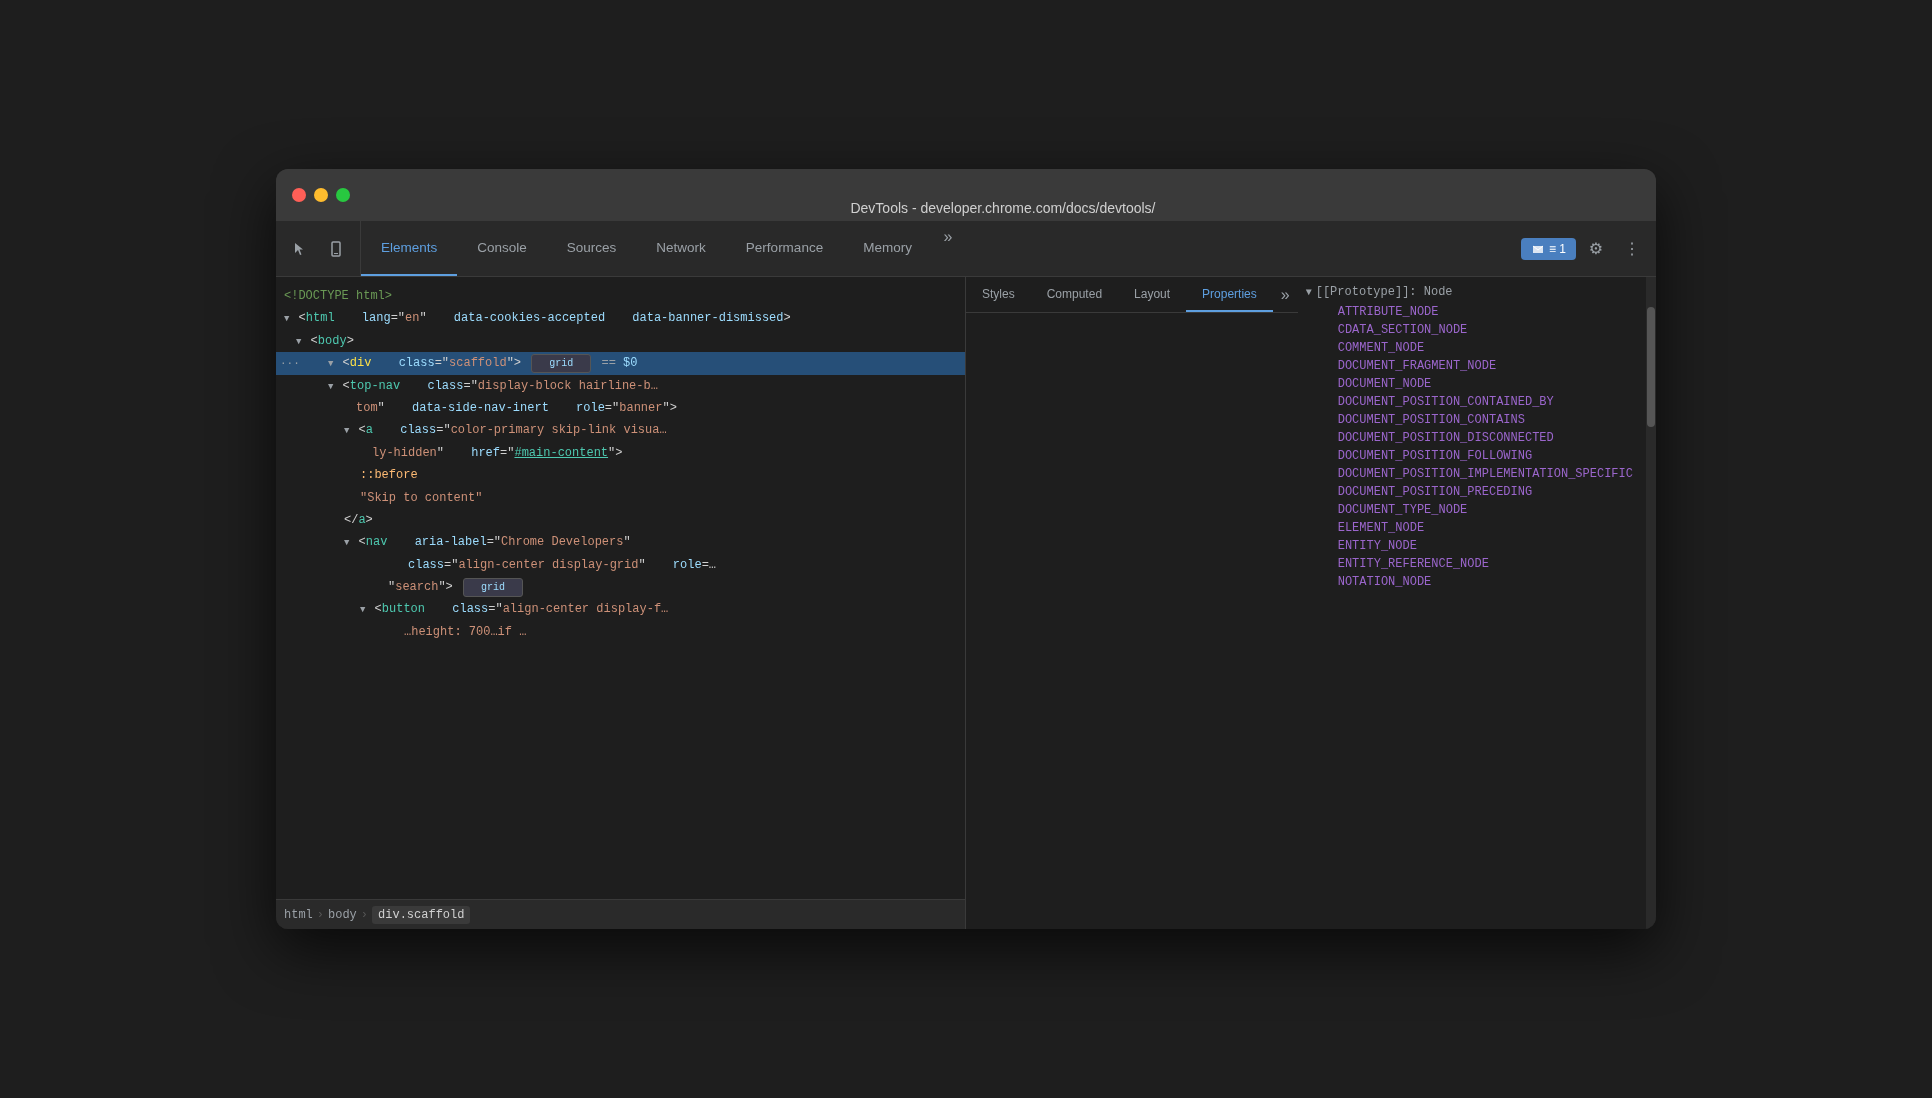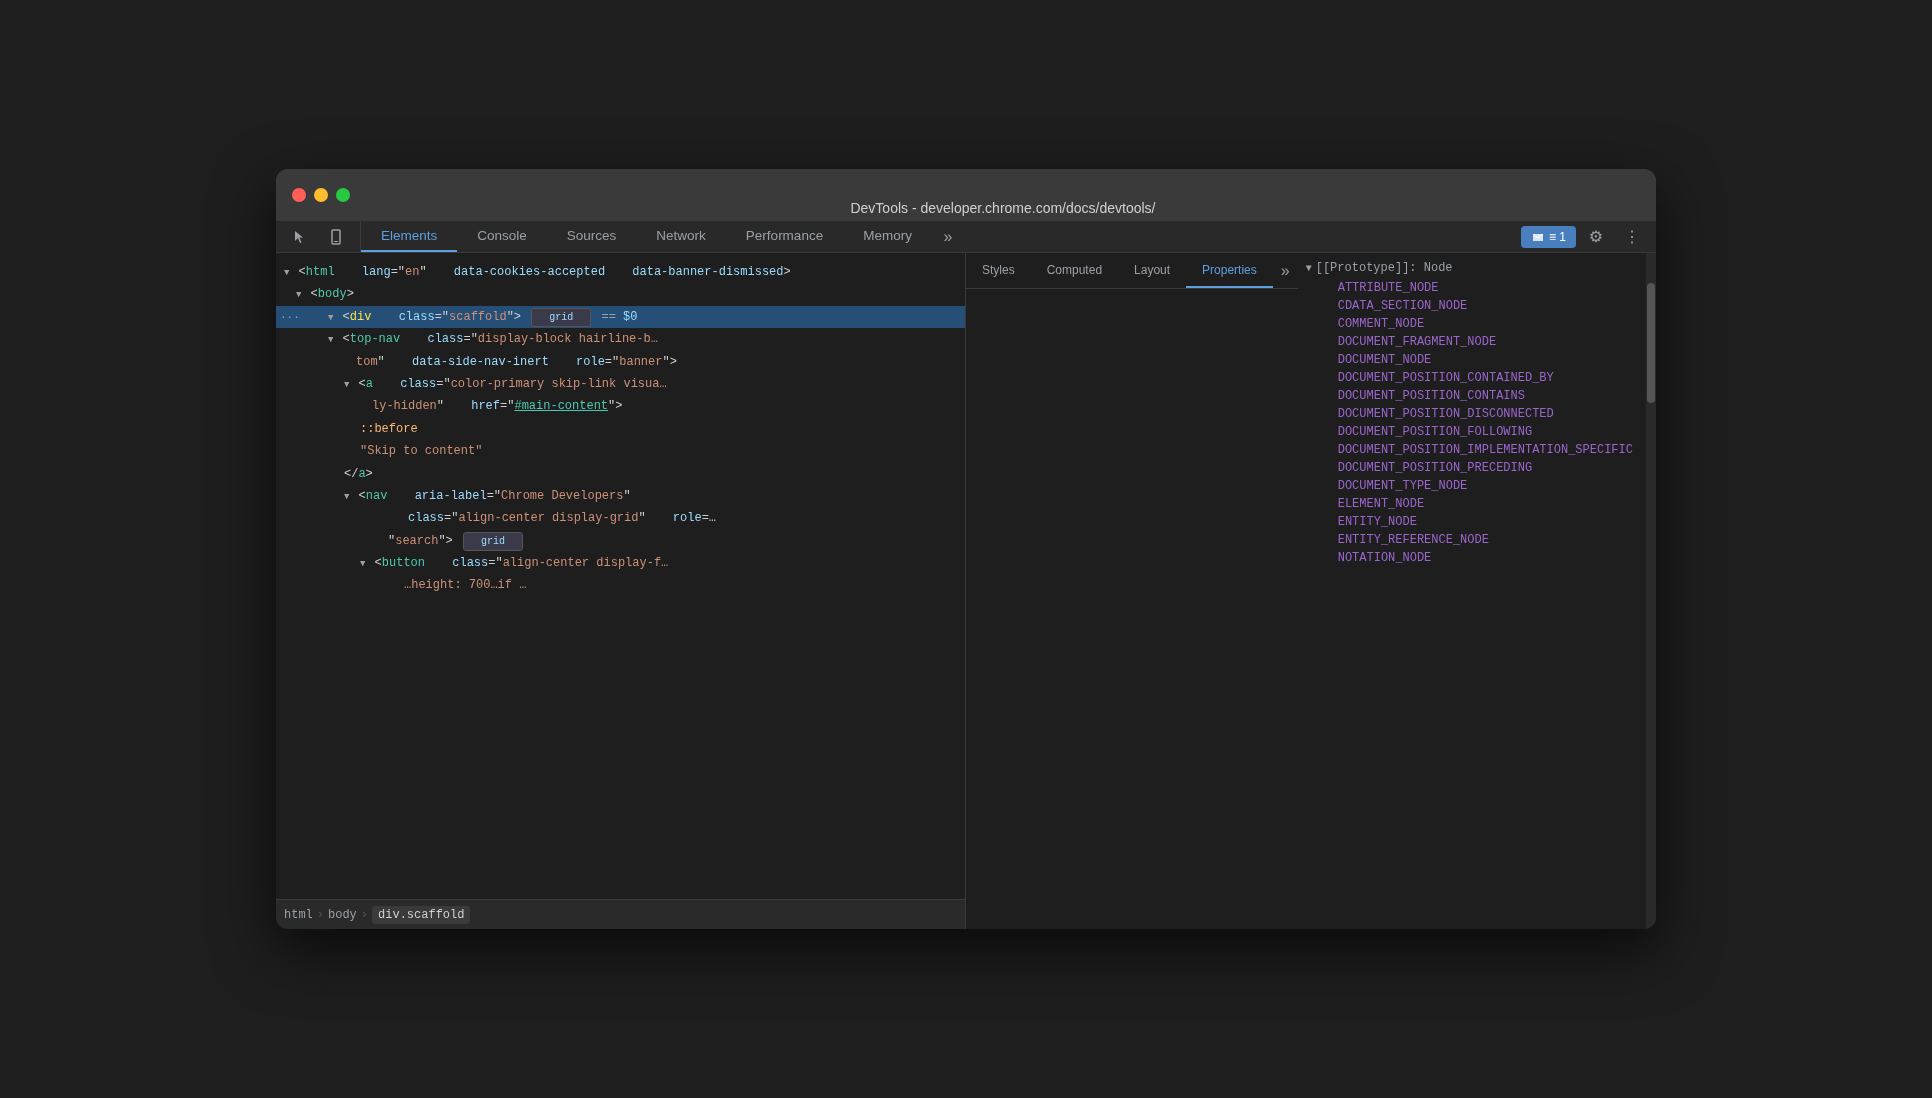--- a/index.html
+++ b/index.html
@@ -46,21 +46,21 @@
     .titlebar-title {
       flex: 1;
       text-align: center;
       color: #d0d0d0;
       font-size: 14px;
       font-weight: 400;
       margin-top: 26px;
     }
     
     .tabbar {
-      height: 32px;
+      height: 56px;
       background: #292929;
       display: flex;
       align-items: stretch;
       border-bottom: 1px solid #3a3a3a;
       flex-shrink: 0;
     }
     .tabbar-left {
       display: flex;
       align-items: center;
       padding: 0 8px;
@@ -385,20 +385,23 @@
       <div class="settings-btn">⚙</div>
       <div class="dots-btn">⋮</div>
     </div>
   </div>
 
   <div class="main">
 
     <div class="left-panel">
       <div class="dom-content">
 
+        <div class="dom-line">
+          <span class="comment">&lt;!DOCTYPE html&gt;</span>
+        </div>
 
         <div class="dom-line">
           <span class="triangle-expand expand-open"></span>
           <span class="tag">&lt;</span><span class="tag" style="color:#4ec9b0">html</span>
           <span class="tag"> </span>
           <span class="attr-name">lang</span><span class="tag">="</span><span class="attr-value">en</span><span class="tag">" </span>
           <span class="attr-name">data-cookies-accepted</span><span class="tag"> </span>
           <span class="attr-name">data-banner-dismissed</span><span class="tag">&gt;</span>
         </div>
 

